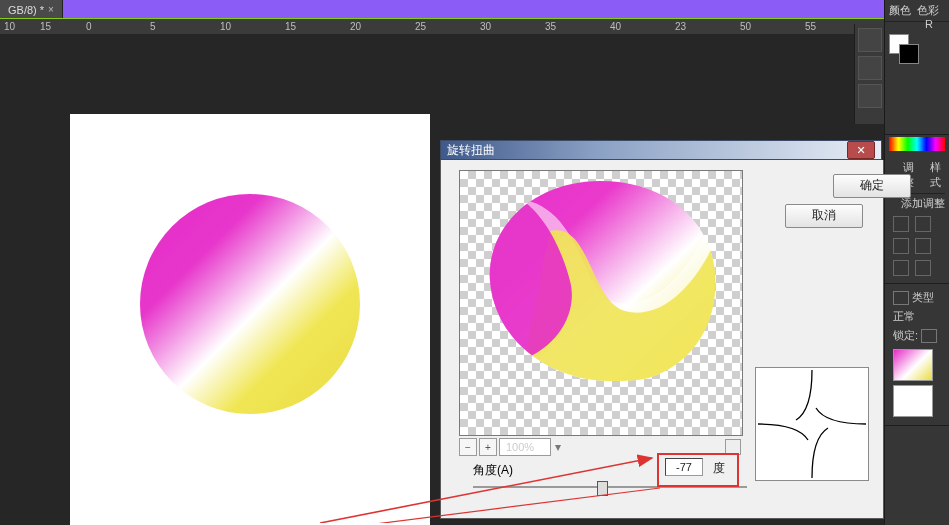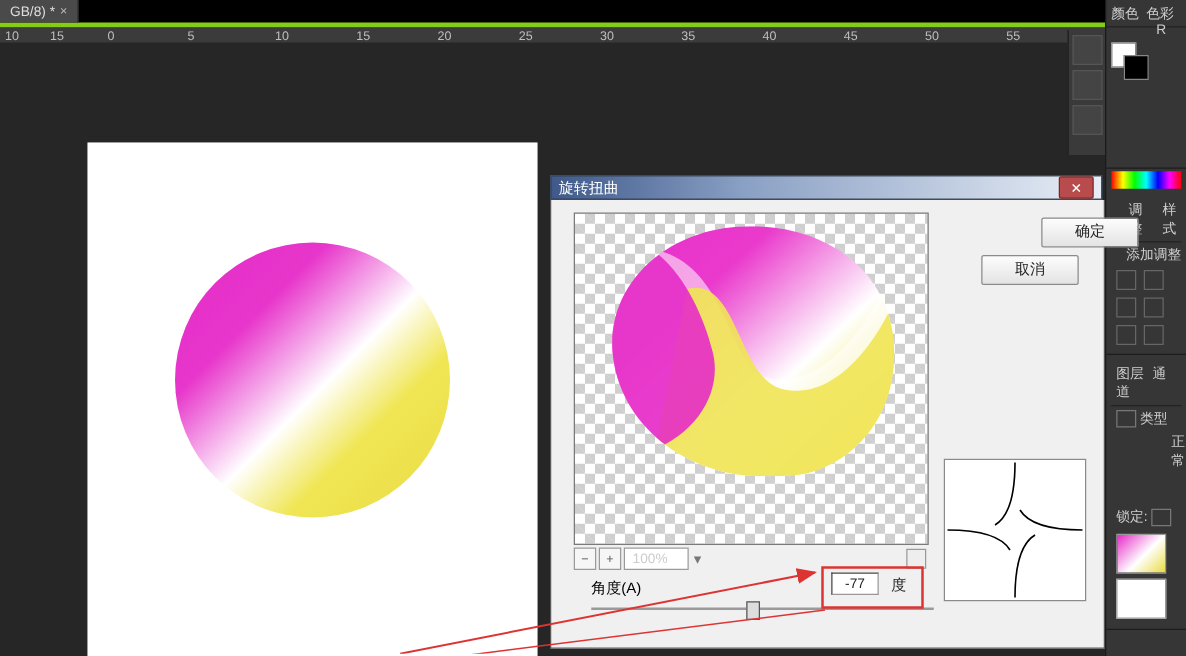--- a/index.html
+++ b/index.html
@@ -1,17 +1,17 @@
 <!DOCTYPE html>
 <html><head>
 <meta charset="utf-8">
 <style>
   html,body{margin:0;padding:0;width:949px;height:525px;background:#262626;font-family:"Microsoft YaHei",Tahoma,Arial,sans-serif;font-size:12px;color:#ccc;overflow:hidden;}
   
-  .doc-tab-bar{height:18px;background:#000000;border-bottom:4px solid #84cc16;display:flex;align-items:stretch;}
+  .doc-tab-bar{height:18px;background:#8b5cf6;border-bottom:1px solid #84cc16;display:flex;align-items:stretch;}
   .doc-tab{background:#4a4a4a;color:#ddd;padding:1px 8px 0 8px;font-size:11px;border-right:1px solid #222;display:flex;align-items:center;gap:4px;}
   .doc-tab .x{font-size:10px;color:#bbb;}
   
   .ruler-bar{position:relative;height:16px;background:#3b3b3b;border-bottom:1px solid #1b1b1b;}
   .ruler-tick{position:absolute;top:2px;color:#bfbfbf;font-size:10px;}
   
   .stage{position:absolute;left:0;top:34px;right:64px;bottom:0;background:#262626;}
   .canvas{position:absolute;left:70px;top:80px;width:360px;height:446px;background:#535353;}
   .canvas-inner{position:absolute;left:0;top:0;width:360px;height:440px;background:#fff;}
   .grad-circle{position:absolute;left:70px;top:80px;width:220px;height:220px;border-radius:50%;
@@ -26,22 +26,22 @@
   .color-swatches .bg{position:absolute;left:10px;top:10px;width:18px;height:18px;background:#000;border:1px solid #888;}
   .rgb-lbl{position:absolute;left:40px;top:18px;color:#ccc;}
   .right-strip .gradient-bar{height:14px;margin:2px 4px;background:linear-gradient(90deg,#f00,#ff0,#0f0,#0ff,#00f,#f0f,#f00);}
   .right-strip .blockB{padding:4px;border-bottom:1px solid #1d1d1d;text-align:right;}
   .right-strip .blockC{padding:4px;border-bottom:1px solid #1d1d1d;}
   .right-strip .tiny-icons{display:flex;gap:6px;padding:3px 4px;}
   .right-strip .tiny-icons span{width:14px;height:14px;display:inline-block;border:1px solid #666;}
   .right-strip .layers-hdr{padding:3px 4px;border-bottom:1px solid #222;}
   .right-strip .layer-thumb{margin:4px;width:38px;height:30px;border:1px solid #999;background:#fff;}
   .right-strip .layer-thumb.grad{background:linear-gradient(135deg,#e62bc8 0%,#fff 55%,#e9dc44 100%);}
-  .right-strip .blend{padding:2px 4px;font-size:11px;margin-left:44px;}
-  .right-strip .lock{padding:2px 4px;font-size:11px;margin-top:26px;}
+  .right-strip .blend{padding:2px 4px;font-size:11px;}
+  .right-strip .lock{padding:2px 4px;font-size:11px;}
   .right-strip .ic{width:14px;height:12px;border:1px solid #777;display:inline-block;vertical-align:middle;}
   .dlg-title{position:absolute;left:440px;top:140px;width:442px;height:20px;
     background:linear-gradient(90deg,#3e598a 0%,#8aa0c4 35%,#e8eef6 100%);
     border:1px solid #3b4b66;color:#fff;font-size:12px;display:flex;align-items:center;padding:2px 6px;box-sizing:border-box;}
   .dlg-title .close{margin-left:auto;width:26px;height:16px;background:#b84c4c;border:1px solid #7a2727;color:#fff;display:flex;align-items:center;justify-content:center;font-size:11px;border-radius:2px;}
   .dlg-body{position:absolute;left:440px;top:160px;width:442px;height:358px;background:#f0f0f0;border:1px solid #5a5a5a;border-top:none;}
   
   .preview-box{position:absolute;left:18px;top:10px;width:282px;height:264px;border:1px solid #7a7a7a;
     background-image:
       linear-gradient(45deg,#cfcfcf 25%,transparent 25%,transparent 75%,#cfcfcf 75%),
@@ -88,21 +88,21 @@
   <span class="ruler-tick" style="left:40px">15</span>
   <span class="ruler-tick" style="left:86px">0</span>
   <span class="ruler-tick" style="left:150px">5</span>
   <span class="ruler-tick" style="left:220px">10</span>
   <span class="ruler-tick" style="left:285px">15</span>
   <span class="ruler-tick" style="left:350px">20</span>
   <span class="ruler-tick" style="left:415px">25</span>
   <span class="ruler-tick" style="left:480px">30</span>
   <span class="ruler-tick" style="left:545px">35</span>
   <span class="ruler-tick" style="left:610px">40</span>
-  <span class="ruler-tick" style="left:675px">45</span>
+  <span class="ruler-tick" style="left:675px">23</span>
   <span class="ruler-tick" style="left:740px">50</span>
   <span class="ruler-tick" style="left:805px">55</span>
 </div>
 
 <div class="stage">
   <div class="canvas">
     <div class="canvas-inner">
       <div class="grad-circle"></div>
     </div>
   </div>
@@ -141,24 +141,20 @@
     <div class="tiny-icons">
       <span></span>
       <span></span>
     </div>
     <div class="tiny-icons">
       <span></span>
       <span></span>
     </div>
   </div>
   <div class="blockC">
-    <div class="layers-hdr">
-      <span>图层</span>
-      <span style="margin-left:4px;">通道</span>
-    </div>
     <div style="padding:2px 4px;">
       <span class="ic"></span>
       <span>类型</span>
     </div>
     <div class="blend">正常</div>
     <div class="lock">
       <span>锁定:</span>
       <span class="ic"></span>
     </div>
     <div class="layer-thumb grad"></div>

